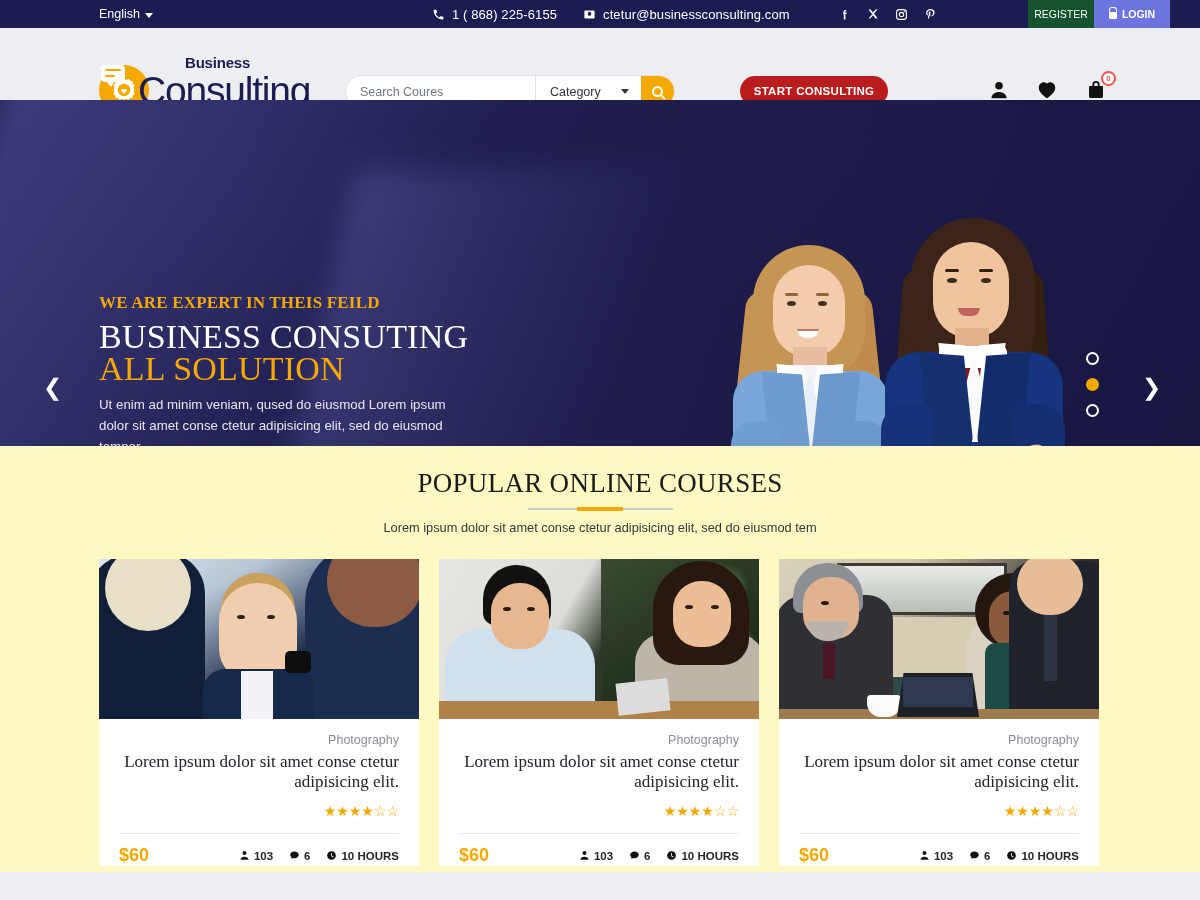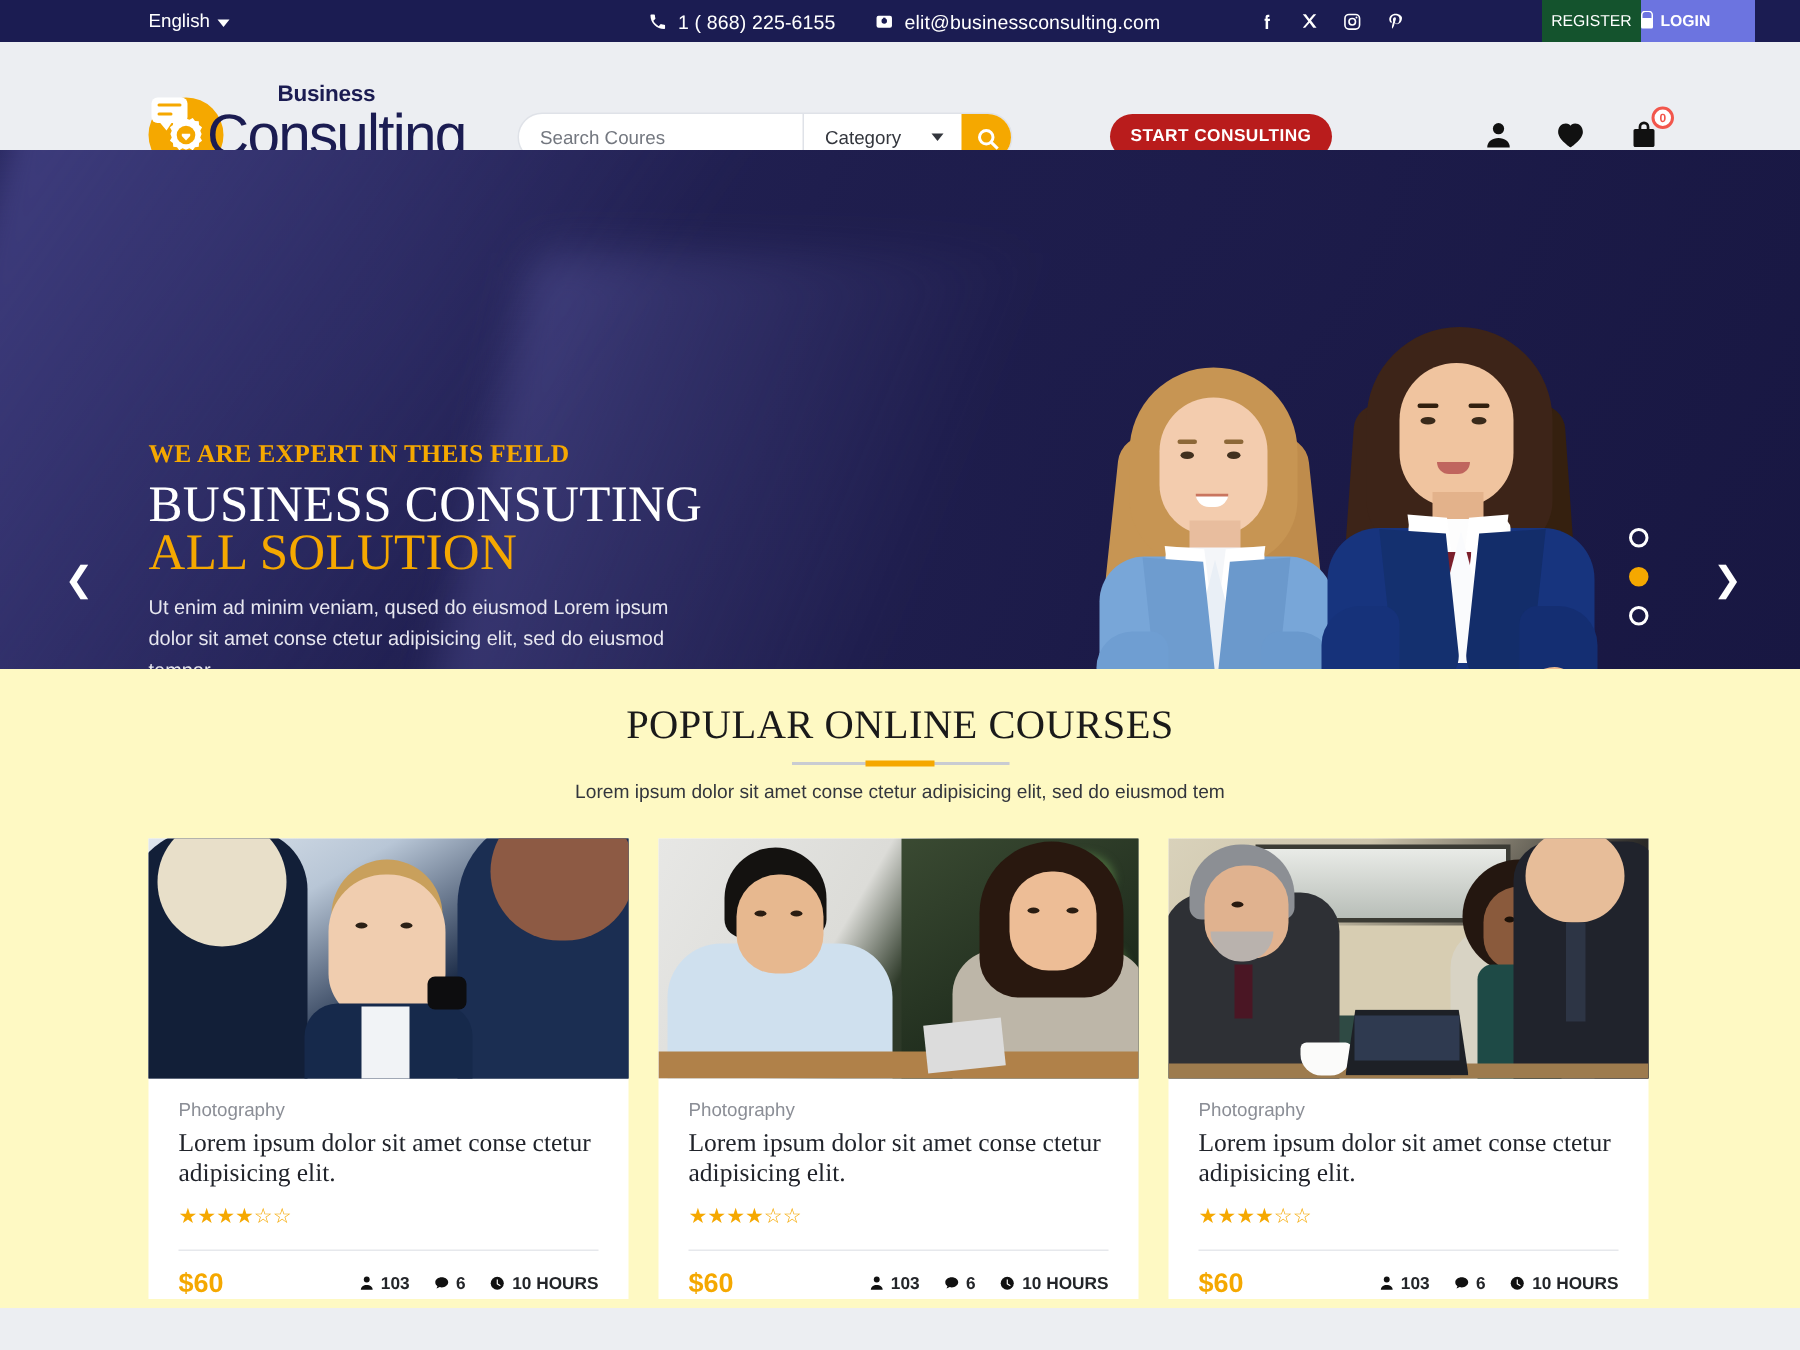--- a/index.html
+++ b/index.html
@@ -24,21 +24,21 @@
   .tb-social{ position:absolute; left:838px; display:flex; align-items:center; gap:16px; font-size:13px;}
   .tb-social span{cursor:pointer; line-height:1;}
   .btn-register{
     position:absolute; right:106px; top:0; height:28px; width:66px;
     background:#14532d; color:#fff; font-size:10.5px; font-weight:normal;
     display:flex;align-items:center;justify-content:center; cursor:pointer;
   }
   .btn-login{
     position:absolute; right:30px; top:0; height:28px; width:76px;
     background:#6c74e0; color:#fff; font-size:10.5px; font-weight:bold;
-    display:flex;align-items:center;gap:5px;cursor:pointer;
+    display:flex;align-items:center;justify-content:center;gap:5px;cursor:pointer;
   }
   .lock{ width:8px;height:7px;background:#fff;border-radius:1px;position:relative;display:inline-block;margin-top:2px;}
   .lock:before{content:"";position:absolute;width:6px;height:5px;border:1.6px solid #fff;border-bottom:none;border-radius:3px 3px 0 0;left:-0.2px;top:-5px;}
 
   
   .header{ height:72px; background:#eceef2; position:relative; }
   .logo{ position:absolute; left:99px; top:37px; display:flex; align-items:center; gap:3px;}
   .logo-mark{
     width:50px;height:50px;border-radius:50%;background:#f5a800;position:relative;flex:none;
   }
@@ -261,21 +261,21 @@
   .img3 .w3e{ position:absolute; left:224px; top:52px; width:7px;height:4px;background:#1d1108;border-radius:50%;}
   .img3 .w3d{ position:absolute; left:206px; top:84px; width:56px;height:80px;background:#1e4a46;border-radius:10px 10px 0 0;}
   .img3 .m2{ position:absolute; right:-6px; top:2px; width:96px;height:162px;background:#20232c;border-radius:26px 20px 0 0;}
   .img3 .m2h{ position:absolute; right:16px; top:-6px; width:66px;height:62px;background:#e7bd99;border-radius:32px;}
   .img3 .m2t{ position:absolute; right:42px; top:56px; width:13px;height:66px;background:#2d3545;}
   .img3 .lap{ position:absolute; left:118px; bottom:2px; width:82px;height:44px;background:#1d2026; clip-path:polygon(8% 0,92% 0,100% 100%,0 100%);}
   .img3 .lapsc{ position:absolute; left:124px; bottom:12px; width:70px;height:30px;background:#2f3a50;}
   .img3 .cup{ position:absolute; left:88px; bottom:2px; width:34px;height:22px;background:#fbfbfa;border-radius:4px 4px 14px 14px;}
   .img3 .tbl{ position:absolute; left:0; bottom:0; width:320px;height:10px;background:#9d7b4e;}
 
-  .card-body{ padding:14px 20px 0 20px;}
+  .card-body{ padding:14px 20px 0 20px;text-align:right;}
   .cat-label{ font-size:12.5px; color:#8b8e96; }
   .card-title{ font-family:"Liberation Serif",serif; font-size:17px; color:#20232a; line-height:1.18; margin-top:5px;}
   .stars{ margin-top:11px; font-size:14px; color:#f5a800; letter-spacing:0px; font-family:"DejaVu Sans",sans-serif;}
   .hr{ height:1px; background:#e6e8ec; margin:14px 0 0 0;}
   .card-foot{ display:flex; align-items:center; padding:11px 20px 0 20px;}
   .price{ font-size:18px; color:#f5a800; font-weight:bold;}
   .meta{ margin-left:auto; display:flex; align-items:center; gap:16px; font-size:11.5px; color:#232529; font-weight:bold;}
   .meta span{ display:flex; align-items:center; gap:4px;}
   svg{ display:block; }
 </style>
@@ -298,21 +298,21 @@
       <span>1 ( 868) 225-6155</span>
     </div>
     <div class="tb-item">
       <span>
         <svg width="13" height="13" viewBox="0 0 24 24" fill="#fff">
             <rect x="2.5" y="4.5" width="19" height="15" rx="2.5"></rect>
             <circle cx="12" cy="11" r="3.4" fill="#1b1c52"></circle>
             <rect x="10.6" y="7" width="2.8" height="3" fill="#1b1c52"></rect>
           </svg>
       </span>
-      <span>elit@businessconsulting.com</span>
+      <span>ctetur@businessconsulting.com</span>
     </div>
   </div>
 
   <div class="tb-social">
     <span>
         <svg width="13" height="13" viewBox="0 0 24 24" fill="#fff">
           <path d="M15.3 8.2h-2.1V6.9c0-.6.4-.8.7-.8h1.3V3.5h-1.9c-2.2 0-2.7 1.6-2.7 2.7v2h-1.3v2.7h1.3V21h3.1v-10h2.1l.2-2.8z"></path>
         </svg>
       </span>
     <span>

